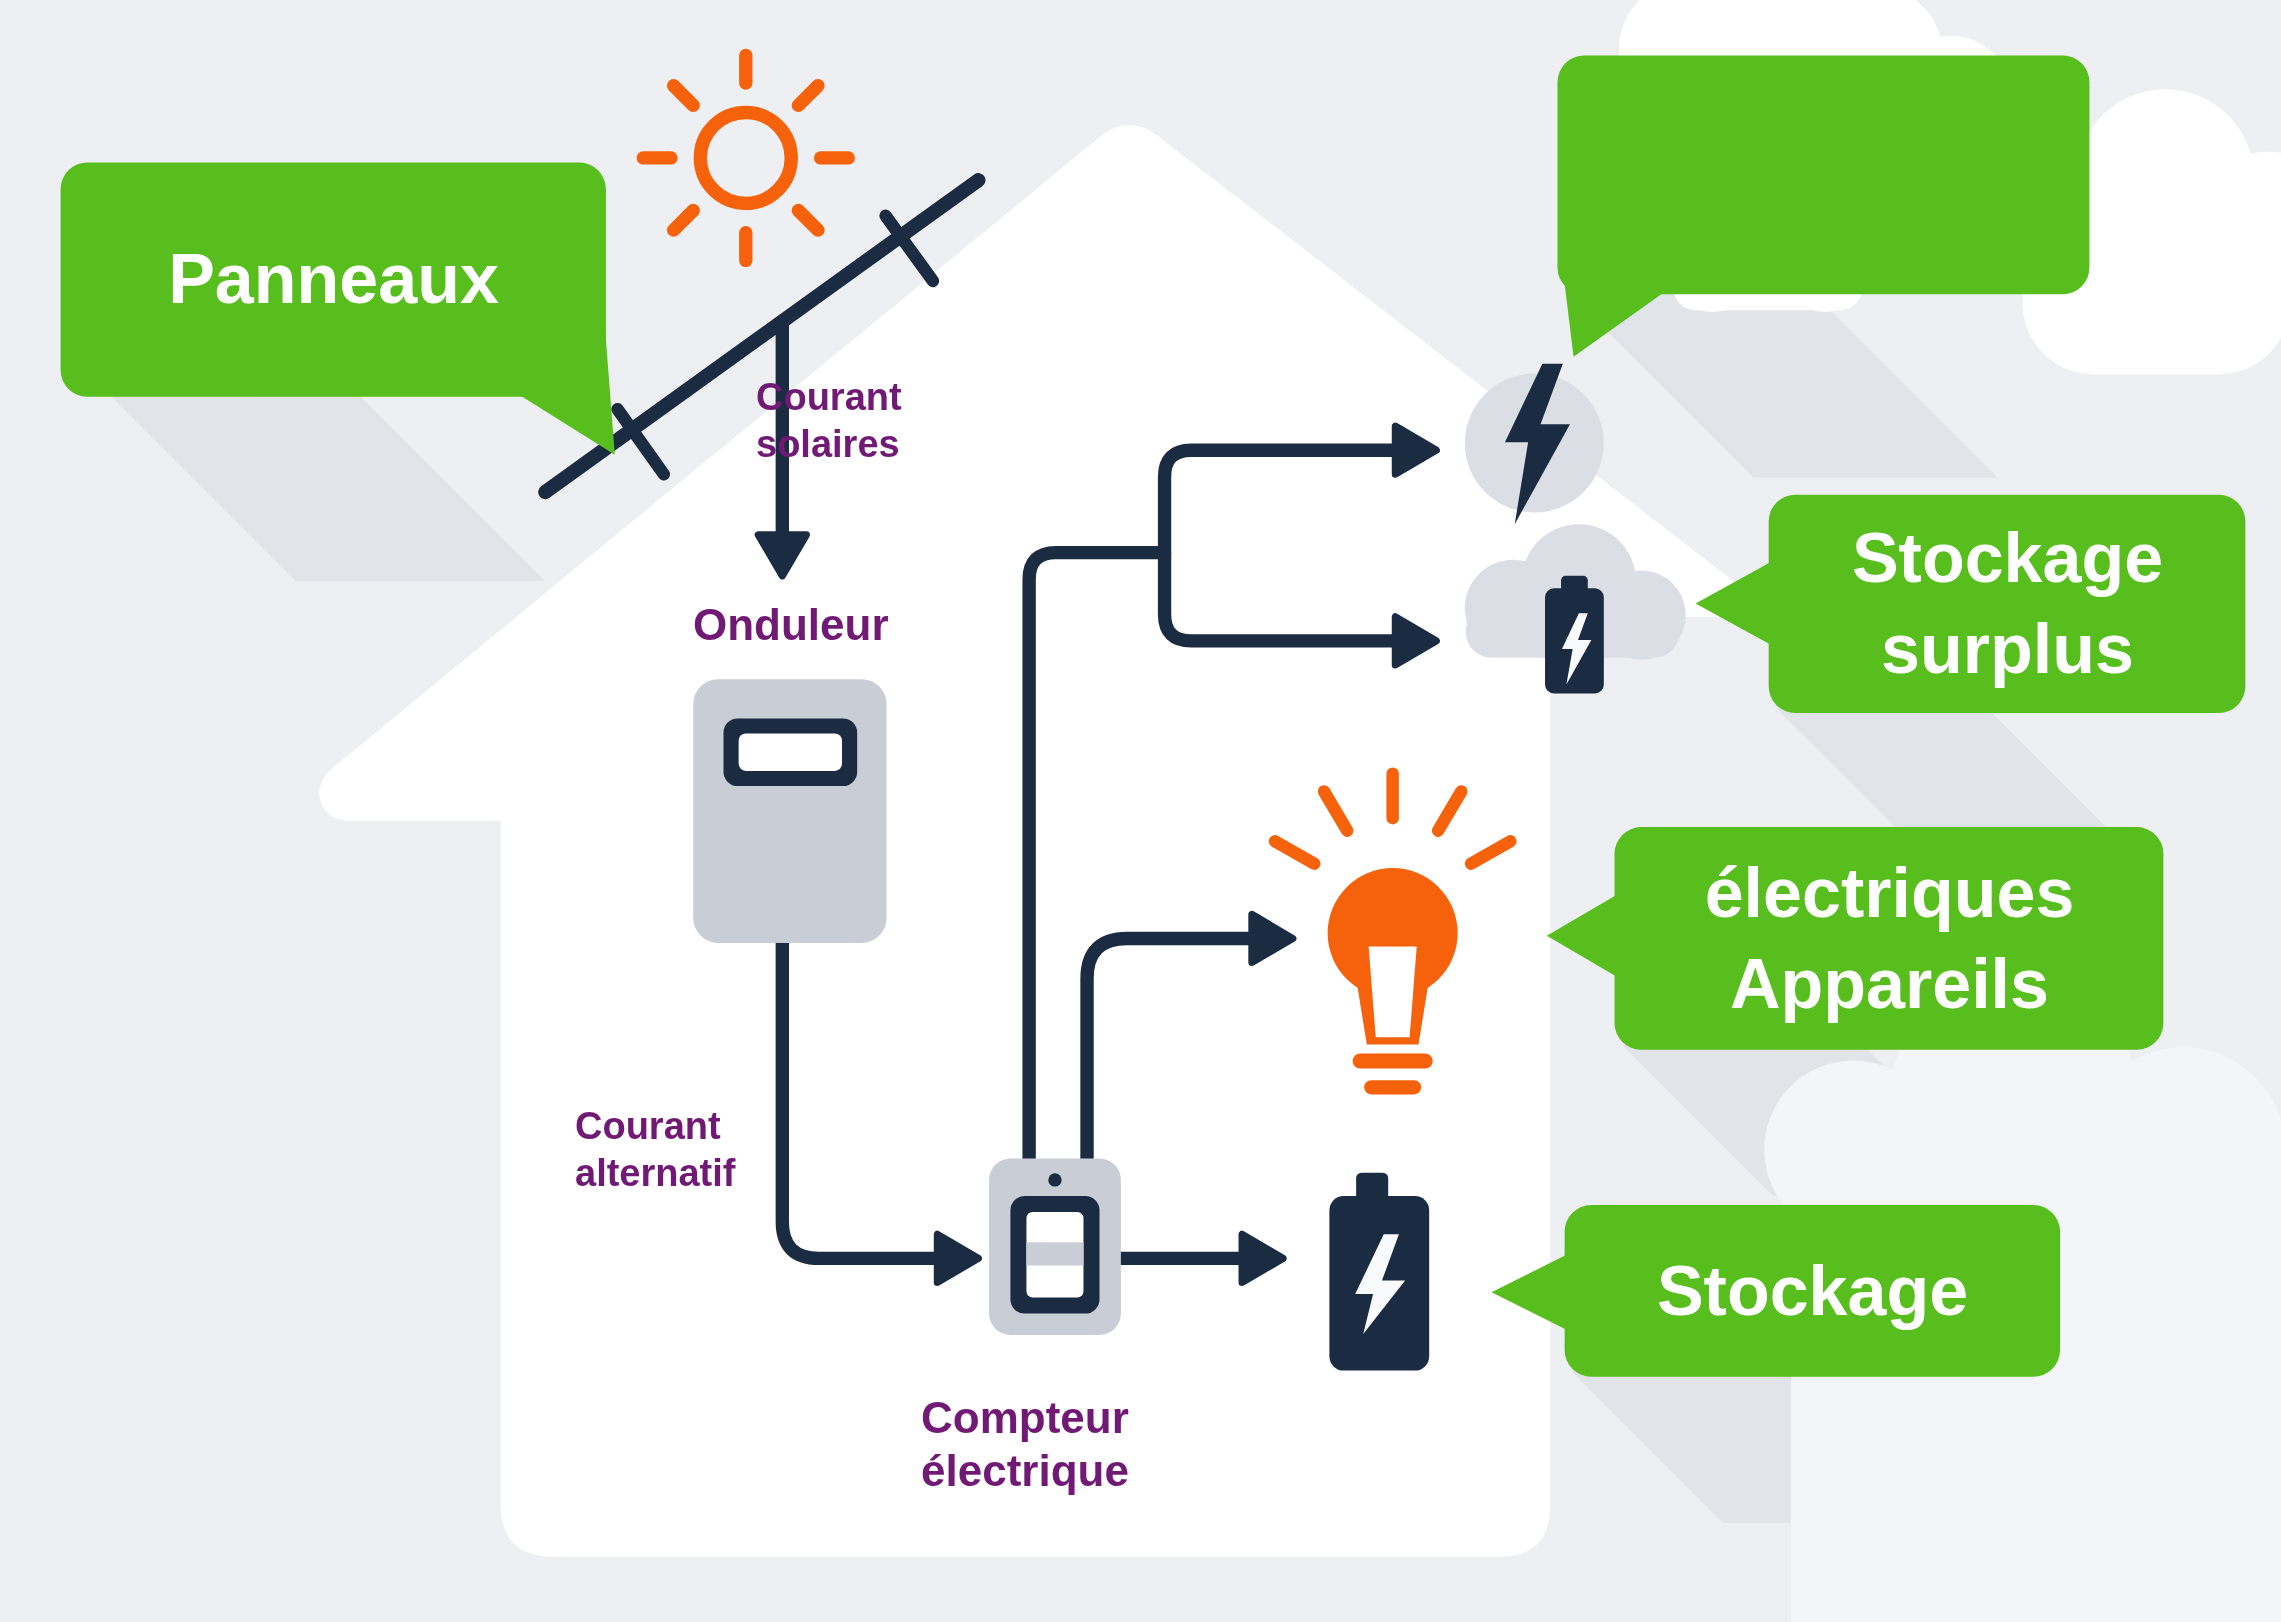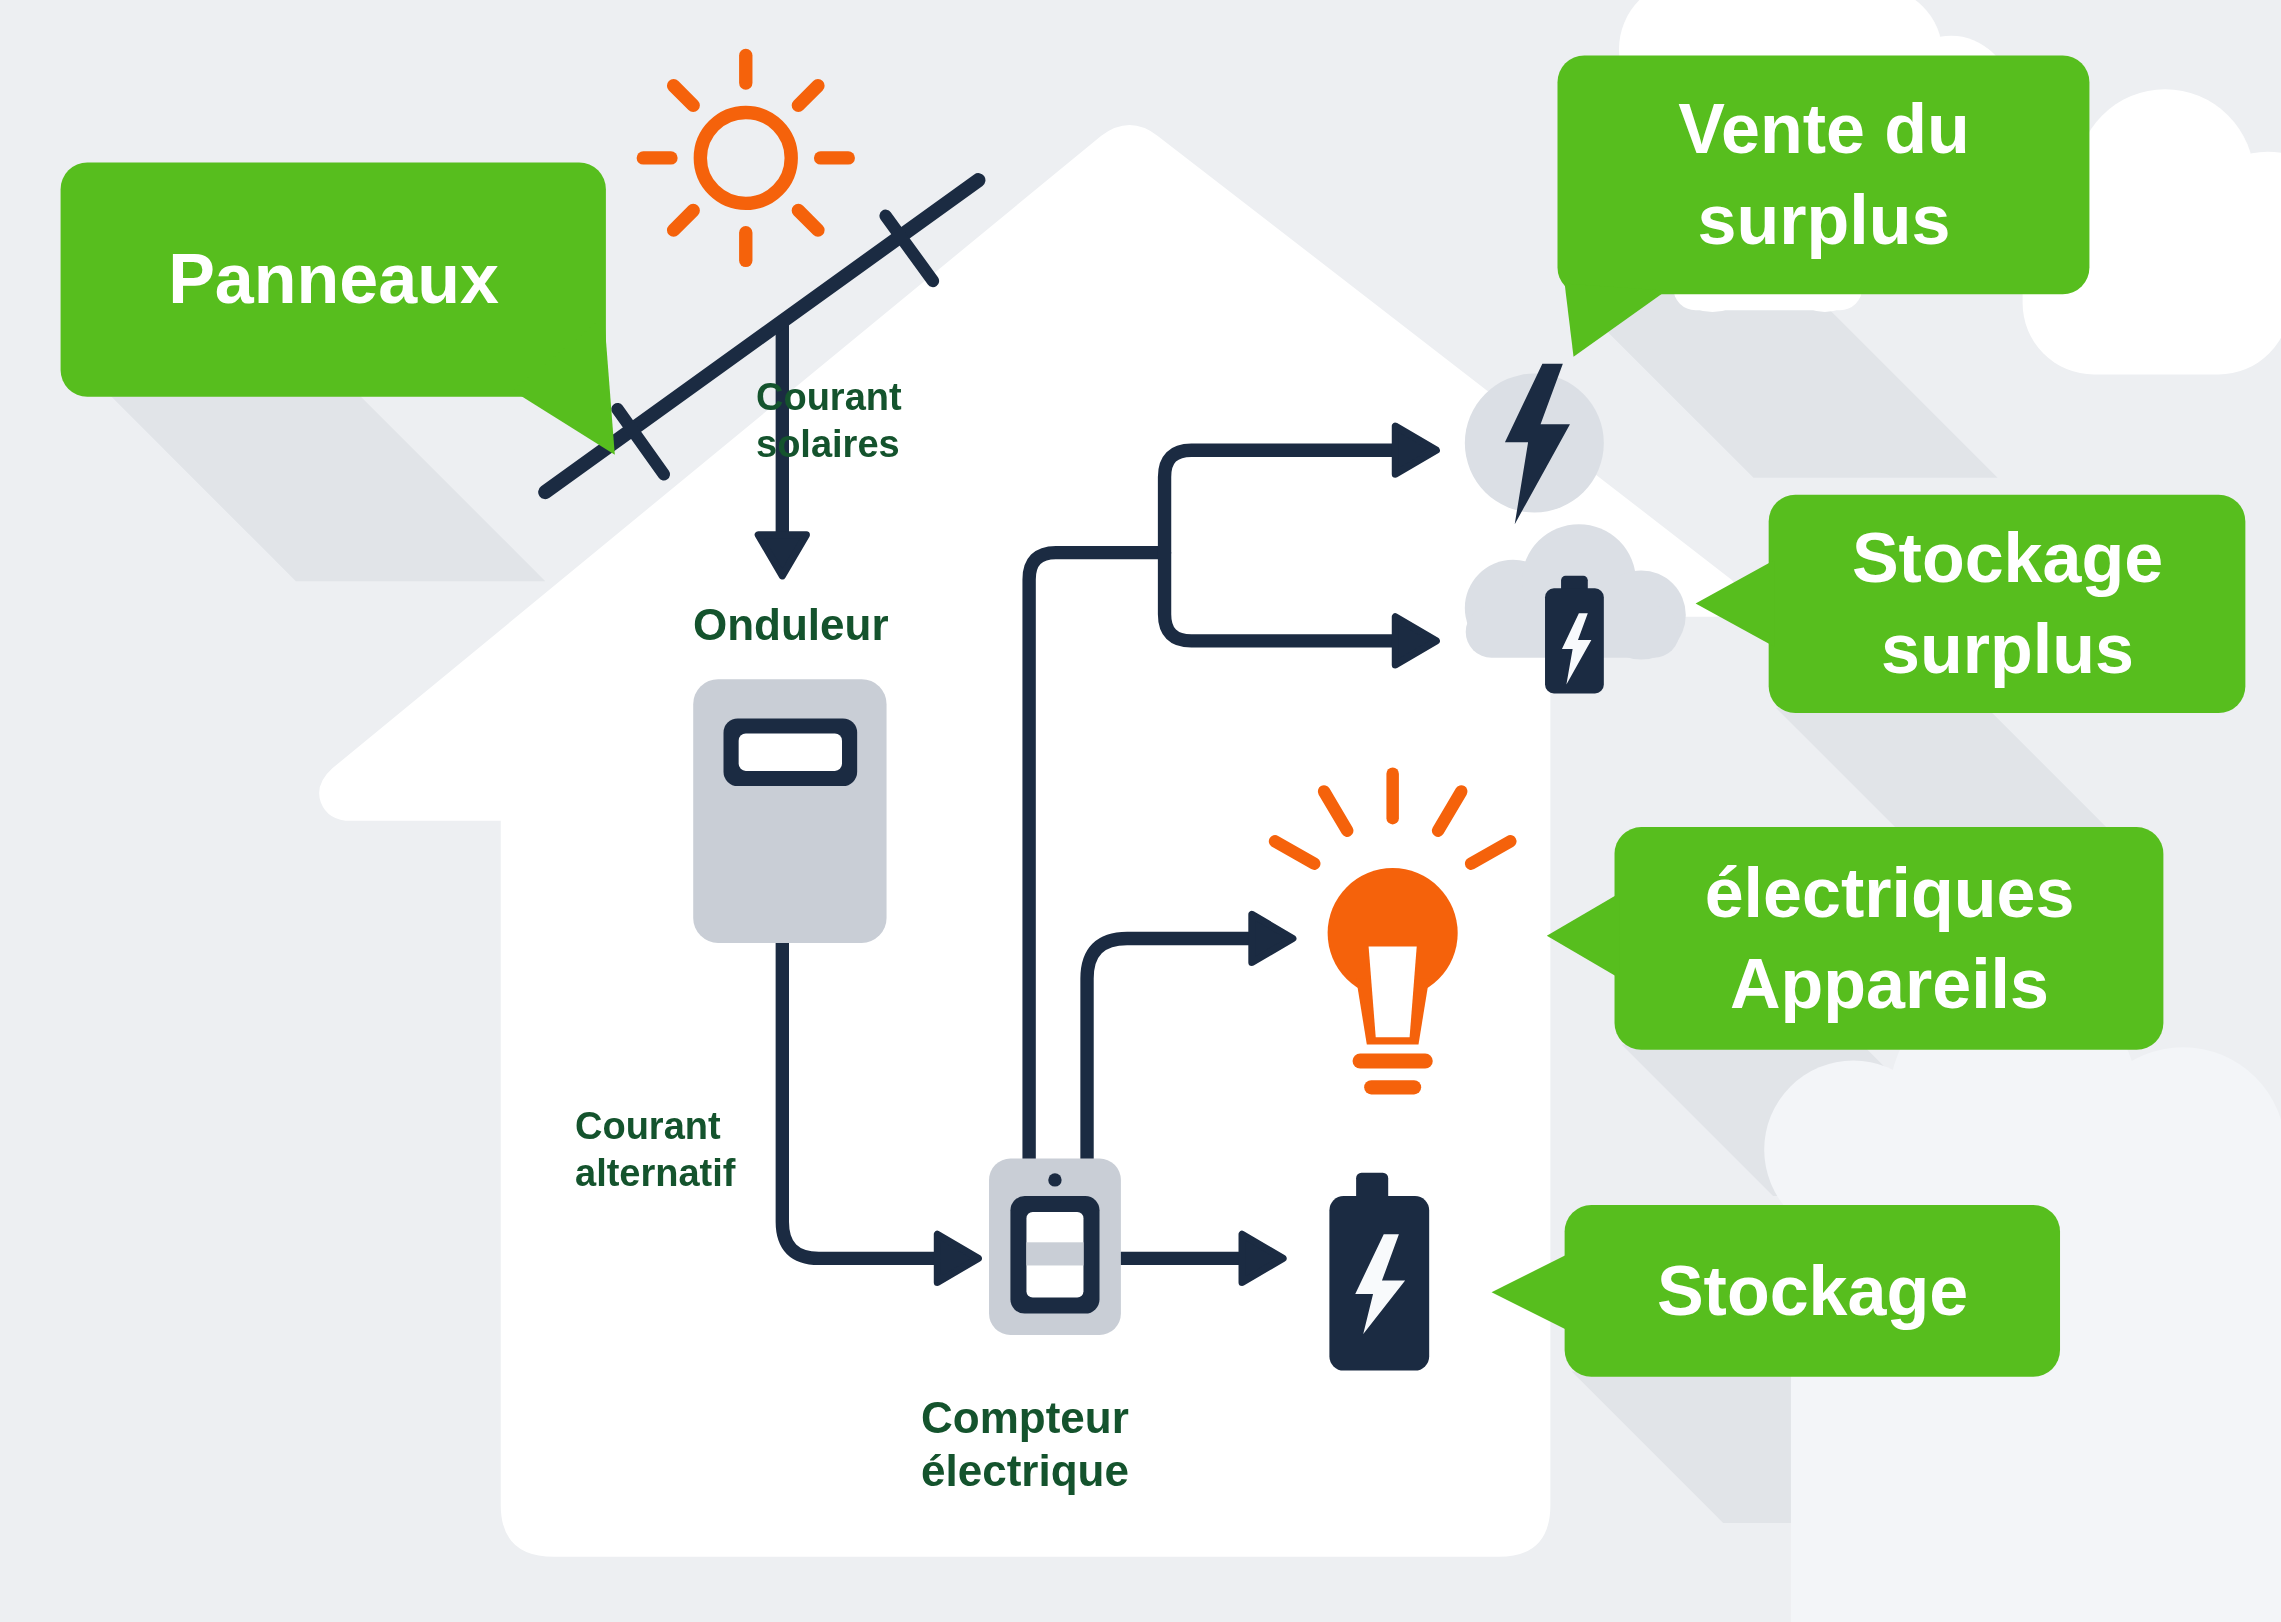--- a/index.html
+++ b/index.html
@@ -1,19 +1,19 @@
 <!DOCTYPE html>
 <html style="font-size:14.3px"><head>
 <meta charset="utf-8">
 <style>
   html,body{margin:0;padding:0;}
   body{width:2281px;height:1623px;overflow:hidden;background:#EDEFF2;font-family:"Liberation Sans",sans-serif;}
   .stage{position:relative;width:2281px;height:1623px;}
   .stage svg{position:absolute;left:0;top:0;}
-  .txt{position:absolute;color:#14532d;font-weight:bold;}
+  .txt{position:absolute;color:#701a75;font-weight:bold;}
   .bubble-txt{position:absolute;display:flex;flex-direction:column;align-items:center;justify-content:center;
     color:#FFFFFF;font-weight:bold;font-size:70px;line-height:1.3;text-align:center;}
   .label-left{font-size:38px;line-height:1.24;text-align:left;}
   .label-center{font-size:44px;line-height:1.2;text-align:left;}
 </style>
 </head>
 <body>
 
 <div class="stage">
 
@@ -168,24 +168,20 @@
     <g>
       <rect x="1756" y="1352" width="556" height="193" rx="30"></rect>
       <polygon points="1762,1406 1762,1494 1674,1450"></polygon>
     </g>
   </g>
 </svg>
 
 <div class="bubble-txt" style="left:61px;top:162px;width:545px;height:234px;">
   <span>Panneaux</span>
 </div>
-<div class="bubble-txt" style="left:1558px;top:55px;width:532px;height:239px;">
-  <span>Vente du</span>
-  <span>surplus</span>
-</div>
 <div class="bubble-txt" style="left:1769px;top:495px;width:477px;height:218px;">
   <span>Stockage</span>
   <span>surplus</span>
 </div>
 <div class="bubble-txt" style="left:1615px;top:827px;width:549px;height:223px;">
   <span>électriques</span>
   <span>Appareils</span>
 </div>
 <div class="bubble-txt" style="left:1565px;top:1205px;width:495px;height:172px;">
   <span>Stockage</span>

